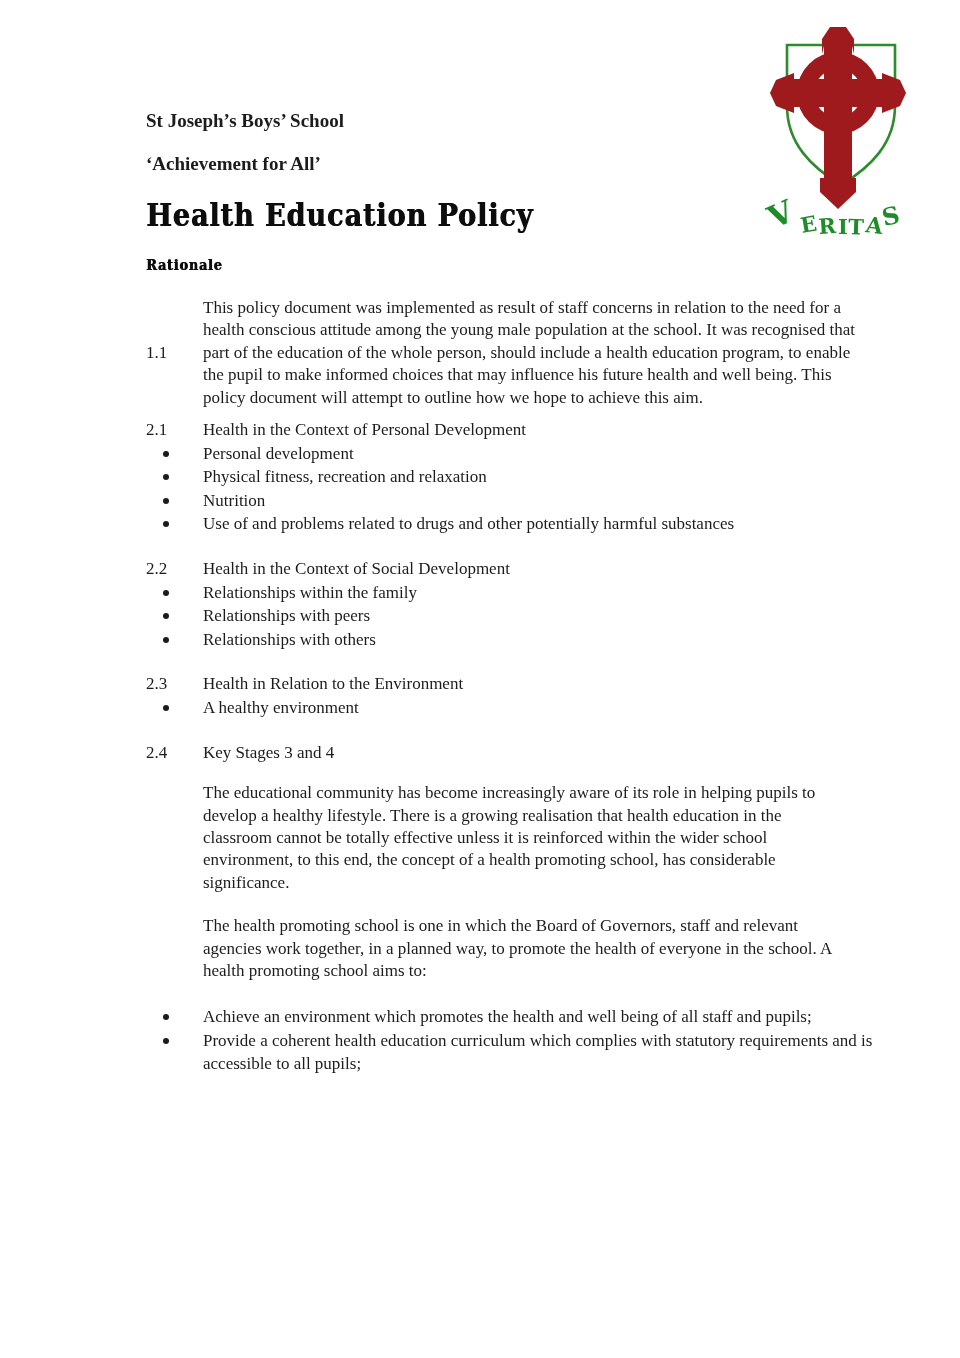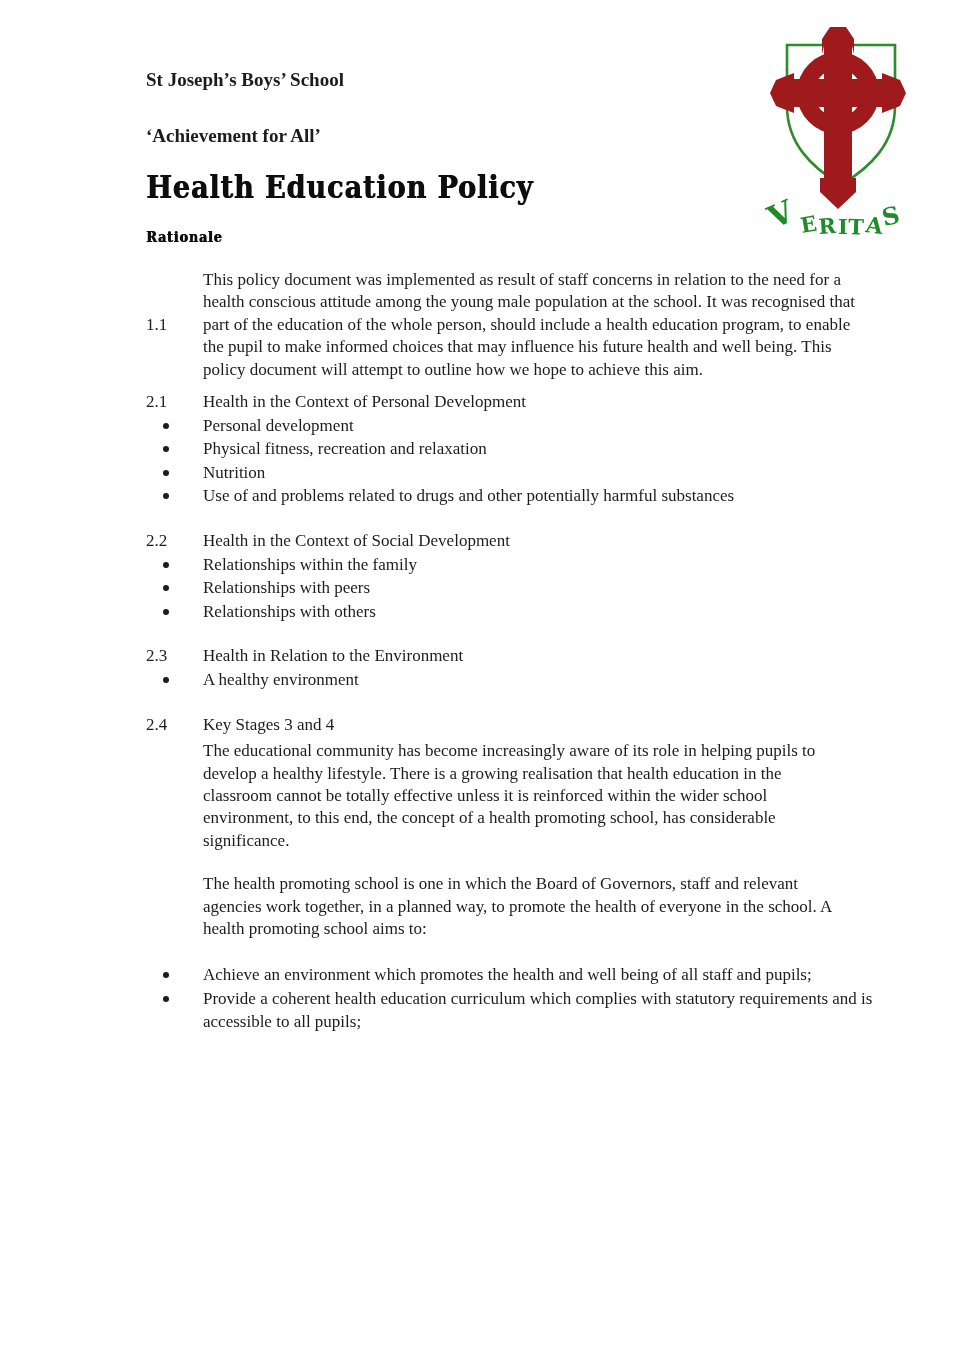--- a/index.html
+++ b/index.html
@@ -7,22 +7,22 @@
     width:960px; height:1358px;
     background:#ffffff;
     position:relative;
     overflow:hidden;
     font-family:"Liberation Serif", serif;
     color:#1c1c1c;
   }
   .content { position:absolute; left:146px; top:0; width:732px; }
 
   .bold-line { font-size:19px; font-weight:bold; line-height:20px; }
-  .school-name { margin-top:70px; }
-  .motto { margin-top:36px; }
+  .school-name { margin-top:111px; }
+  .motto { margin-top:23px; }
 
   .display { font-family:"DejaVu Serif", serif; font-weight:bold; color:#0d0d0d;
              text-shadow:0.8px 0 currentColor; }
   .display .squeeze { display:inline-block; transform:scaleX(0.85); transform-origin:0 50%;
              letter-spacing:1px; white-space:nowrap; }
   .doc-title { margin-top:24px; font-size:32px; line-height:34px; }
   .subhead  { font-size:15px; line-height:22px; }
   #rationale-heading { margin-top:22px; }
   #aims-heading { margin-top:44px; }
 
@@ -34,21 +34,21 @@
 
   .group { margin-top:21px; }
   #group-0 { margin-top:9px; }
 
   .bullet { display:flex; font-size:17px; line-height:23.6px; }
   .bullet .dotcol { flex:none; width:57px; box-sizing:border-box; padding-left:17px; }
   .bullet .dotcol::before { content:""; display:block; width:6px; height:6px;
       border-radius:50%; background:#1c1c1c; margin-top:9px; }
   .bullet .btext { flex:1; }
 
-  .para { font-size:17px; line-height:22.4px; margin:4px; }
+  .para { font-size:17px; line-height:22.4px; margin:18px; }
   .indent { margin-left:57px; max-width:650px; }
   .gap-top { margin-top:21px; }
 
   .closing { margin-top:23px; }
   .closing .bullet { line-height:23.4px; }
   .closing .btext { max-width:676px; }
 
   
   .logo { position:absolute; left:762px; top:16px; width:160px; height:235px; }
   .veritas-text { font-family:"DejaVu Serif", serif; font-weight:bold; fill:#1e8c28; }

